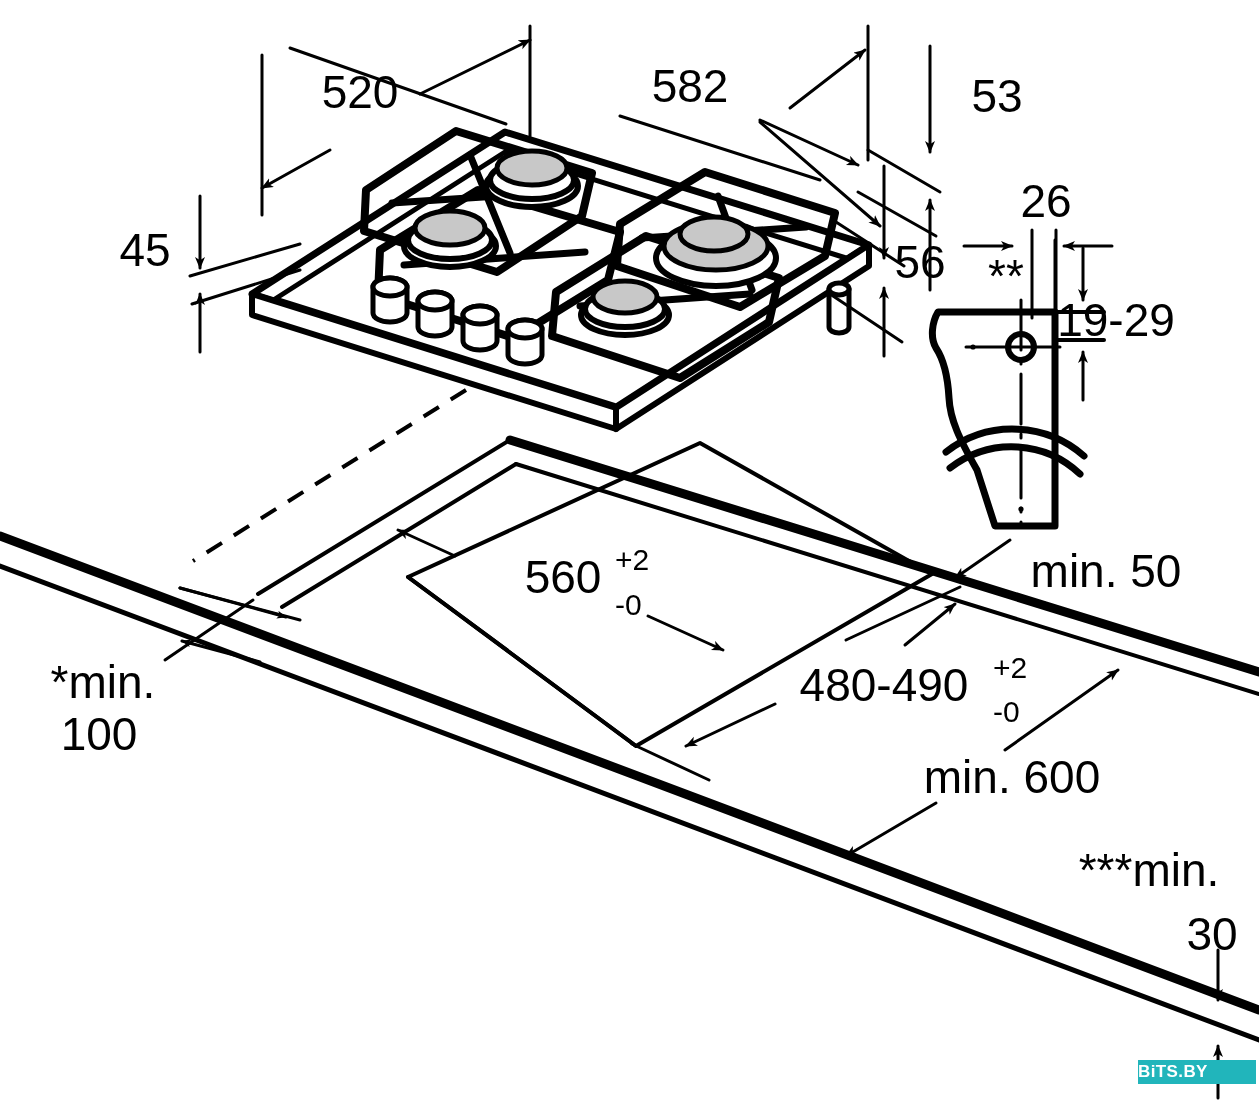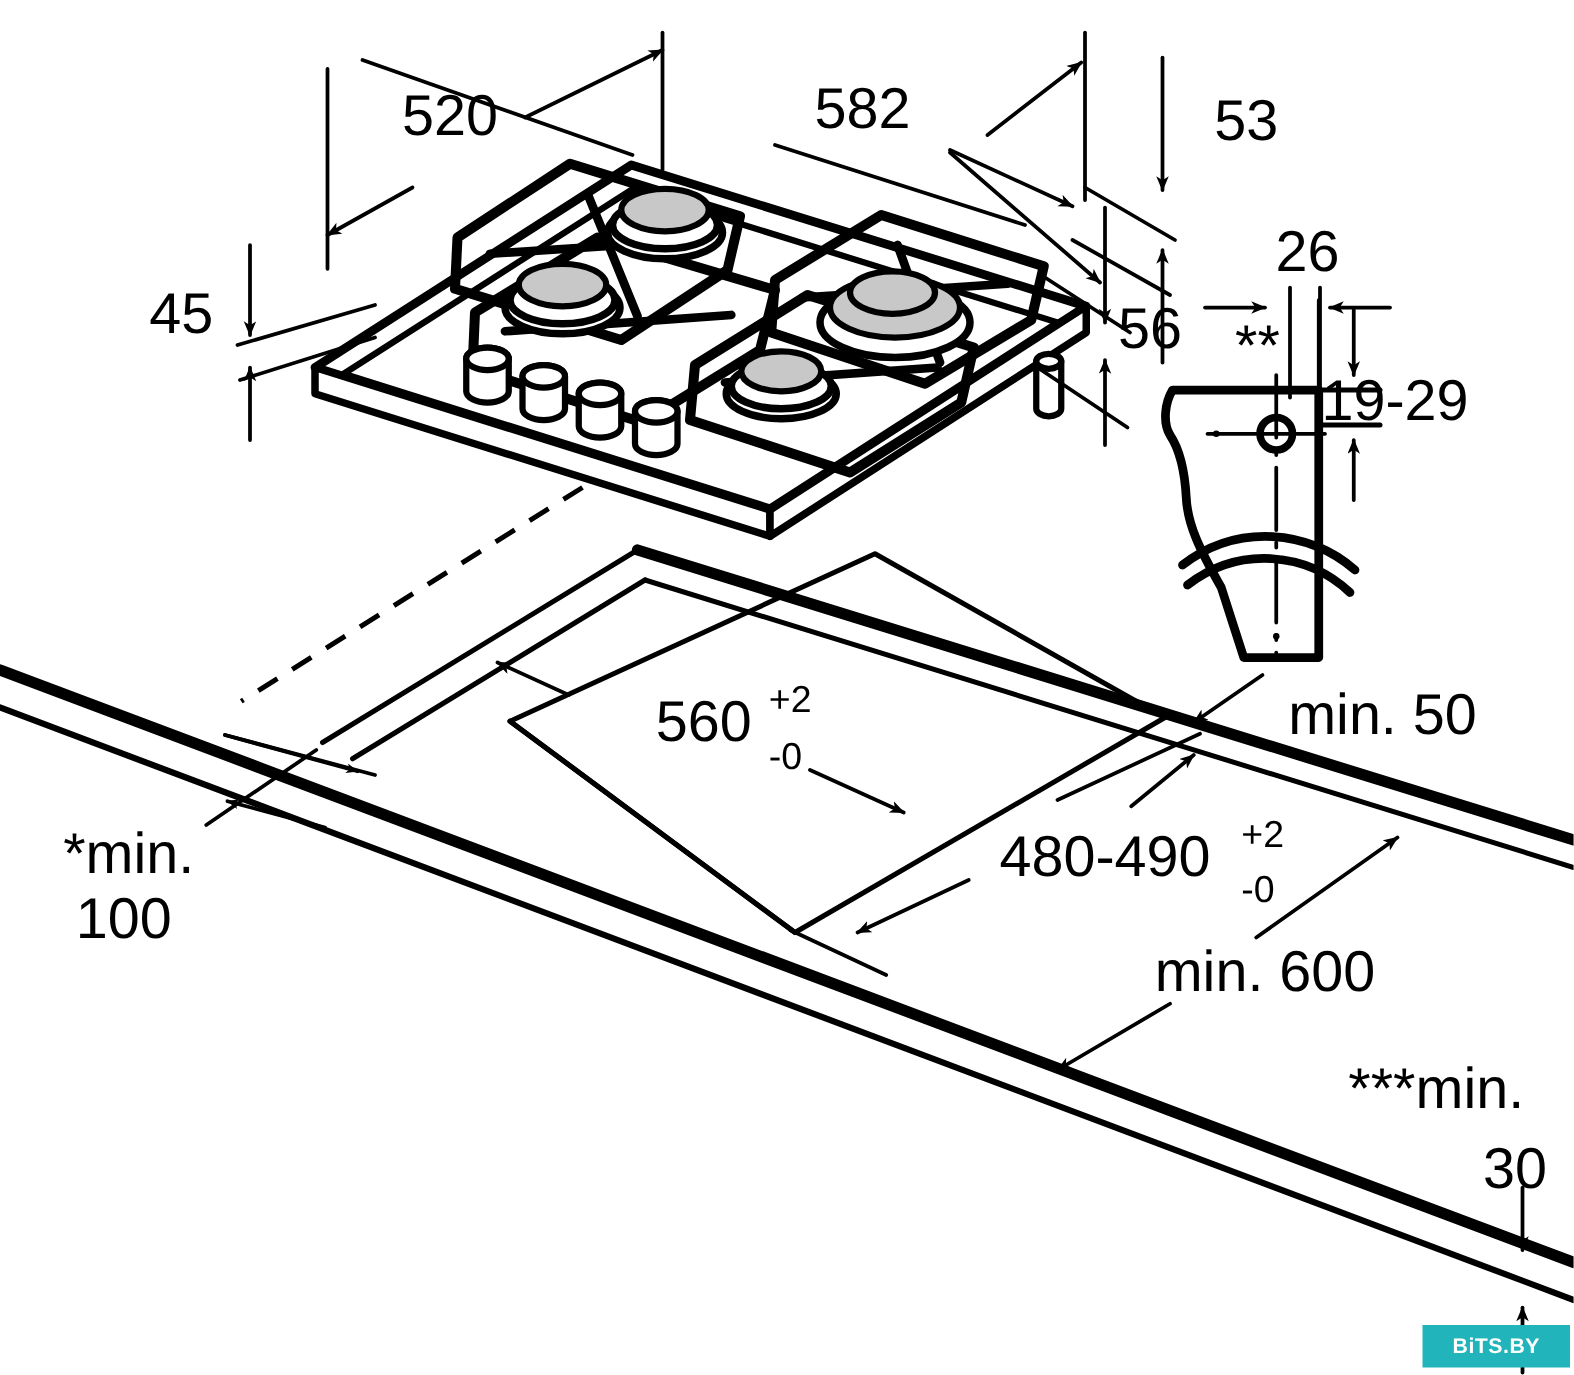--- a/index.html
+++ b/index.html
@@ -28,25 +28,24 @@
     dominant-baseline: middle;
   }
   .dim-sup {
     font-size: 30px;
   }
   .wm {
     position: absolute;
     left: 1138px;
     top: 1060px;
     width: 118px;
-    height: 34px;
+    height: 24px;
     background: #21b5bb;
     display: flex;
     align-items: center;
-    justify-content: center;
   }
   .wm-text {
     color: #ffffff;
     font-family: "Liberation Sans", sans-serif;
     font-size: 17px;
     font-weight: bold;
     letter-spacing: 0.4px;
   }
 </style>
 </head>

